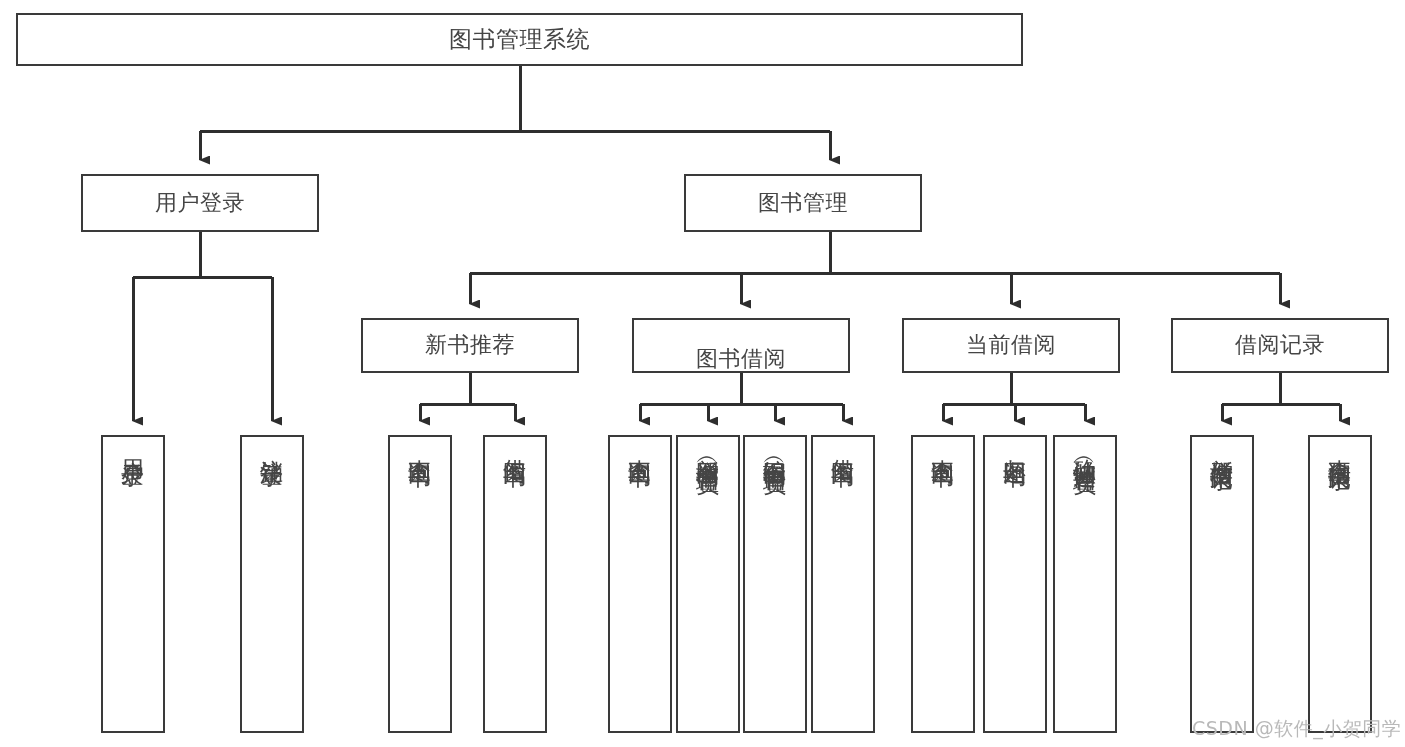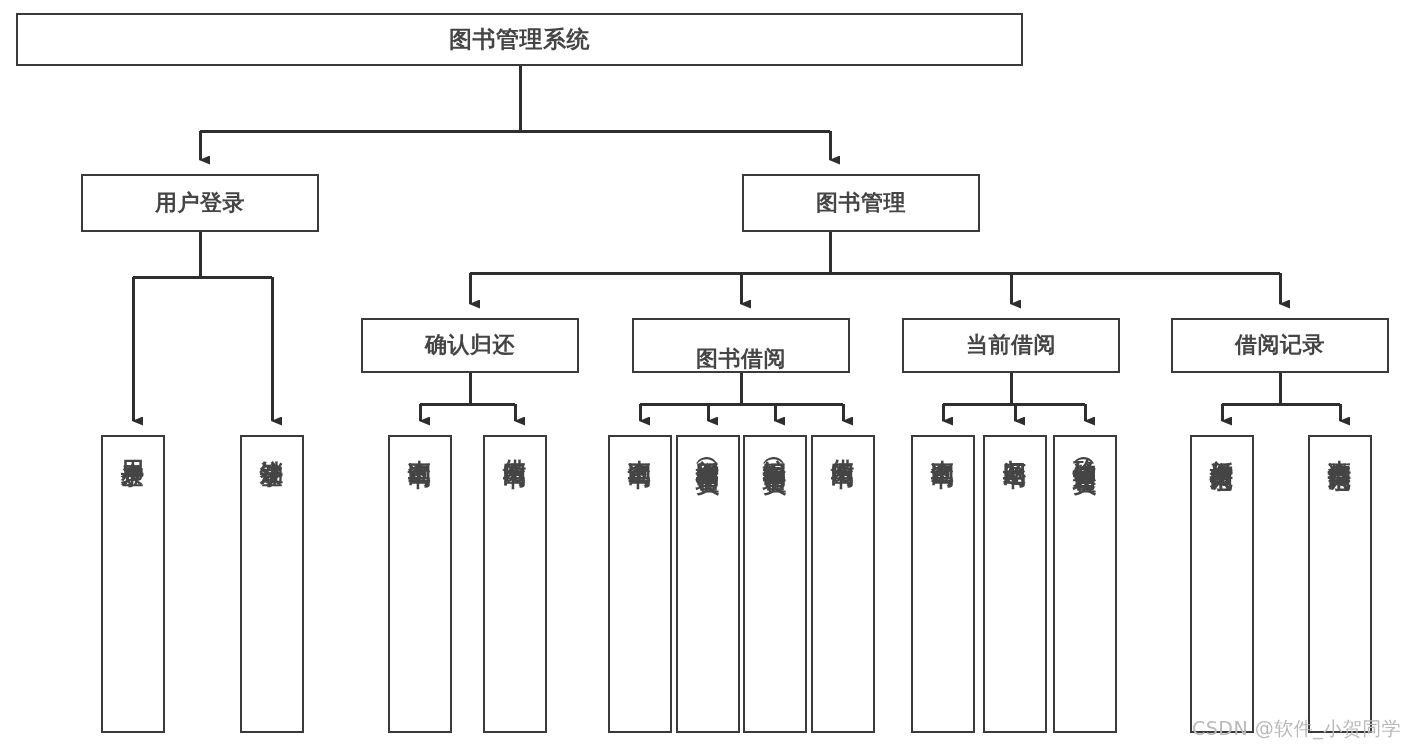--- a/index.html
+++ b/index.html
@@ -29,21 +29,20 @@
   }
   .node {
     position: absolute;
     box-sizing: border-box;
     background: #ffffff;
     border: 2.6px solid #3a3a3a;
     display: flex;
     align-items: center;
     justify-content: center;
     overflow: hidden;
-    font-weight: bold;
   }
   .node-h .node-label {
     font-size: 22px;
     line-height: 1.1;
     color: #454545;
     letter-spacing: 0.5px;
     white-space: nowrap;
   }
   .node-v {
     align-items: flex-start;
@@ -126,33 +125,33 @@
     </g>
   </svg>
 
   <div class="node node-h" id="root-node" style="left: 16px; top: 13px; width: 1007px; height: 53px; border-color: rgb(58, 58, 58); background: rgb(255, 255, 255);">
     <span class="node-label" style="color: rgb(69, 69, 69);">图书管理系统</span>
   </div>
 
   <div class="node node-h" style="left: 81px; top: 174px; width: 238px; height: 58px; border-color: rgb(58, 58, 58); background: rgb(255, 255, 255);">
     <span class="node-label" style="color: rgb(69, 69, 69);">用户登录</span>
   </div>
-  <div class="node node-h" style="left: 742px; top: 174px; width: 238px; height: 58px; border-color: rgb(58, 58, 58); background: rgb(255, 255, 255);">
+  <div class="node node-h" style="left: 684px; top: 174px; width: 238px; height: 58px; border-color: rgb(58, 58, 58); background: rgb(255, 255, 255);">
     <span class="node-label" style="color: rgb(69, 69, 69);">图书管理</span>
   </div>
 
   <div class="node node-v" style="left: 101px; top: 435px; width: 64px; height: 298px; border-color: rgb(58, 58, 58); background: rgb(255, 255, 255);">
     <span class="node-label" style="color: rgb(69, 69, 69);">用户登录</span>
   </div>
   <div class="node node-v" style="left: 240px; top: 435px; width: 64px; height: 298px; border-color: rgb(58, 58, 58); background: rgb(255, 255, 255);">
     <span class="node-label" style="color: rgb(69, 69, 69);">注销登录</span>
   </div>
 
   <div class="node node-h" style="left: 361px; top: 318px; width: 218px; height: 55px; border-color: rgb(58, 58, 58); background: rgb(255, 255, 255);">
-    <span class="node-label" style="color: rgb(69, 69, 69);">确认归还</span>
+    <span class="node-label" style="color: rgb(69, 69, 69);">新书推荐</span>
   </div>
   <div class="node node-h" style="left: 632px; top: 318px; width: 218px; height: 55px; border-color: rgb(58, 58, 58); background: rgb(255, 255, 255); align-items: flex-end;">
     <span class="node-label" style="color: rgb(69, 69, 69);">图书借阅</span>
   </div>
   <div class="node node-h" style="left: 902px; top: 318px; width: 218px; height: 55px; border-color: rgb(58, 58, 58); background: rgb(255, 255, 255); justify-content: center;">
     <span class="node-label" style="color: rgb(69, 69, 69);">当前借阅</span>
   </div>
   <div class="node node-h" style="left: 1171px; top: 318px; width: 218px; height: 55px; border-color: rgb(58, 58, 58); background: rgb(255, 255, 255);">
     <span class="node-label" style="color: rgb(69, 69, 69);">借阅记录</span>
   </div>

